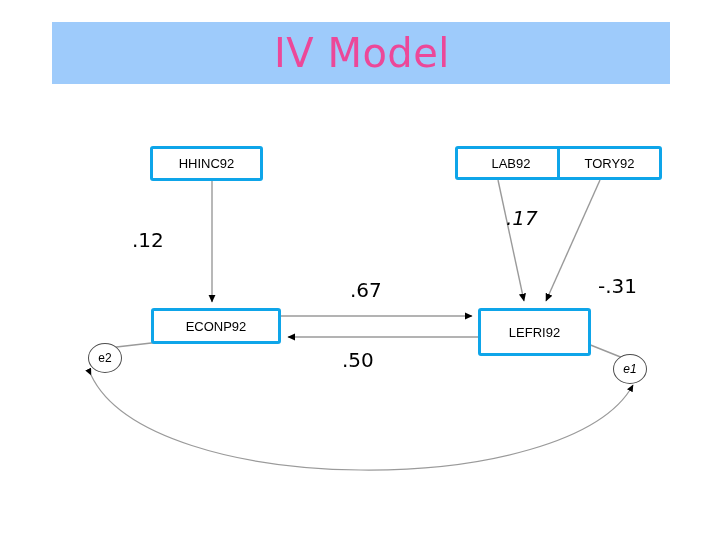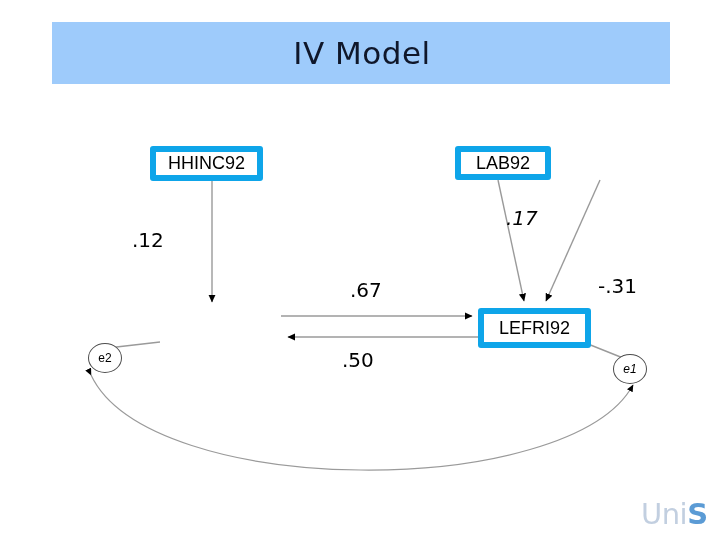--- a/index.html
+++ b/index.html
@@ -28,56 +28,56 @@
   #title-text {
     position: absolute;
     left: 52px;
     top: 22px;
     width: 620px;
     height: 62px;
     display: flex;
     align-items: center;
     justify-content: center;
     font-family: "DejaVu Sans", sans-serif;
-    font-size: 31px;
-    color: #0f172a;
+    font-size: 40px;
+    color: #ec4899;
     letter-spacing: 0.5px;
     white-space: nowrap;
   }
 
   
   #diagram {
     position: absolute;
     left: 0;
     top: 0;
     width: 720px;
     height: 540px;
   }
 
   
   .node-box {
     position: absolute;
     box-sizing: border-box;
     background: #ffffff;
-    border: 6px solid #0ea5e9;
+    border: 3px solid #0ea5e9;
     border-radius: 3px;
     display: flex;
     align-items: center;
     justify-content: center;
     font-family: "Liberation Sans", sans-serif;
-    font-size: 18px;
+    font-size: 13px;
     color: #000000;
     white-space: nowrap;
     letter-spacing: 0px;
   }
   #node-hhinc92 { left: 150px; top: 146px; width: 113px; height: 35px; }
-  #node-lab92   { left: 455px; top: 146px; width: 96px;  height: 34px; }
+  #node-lab92   { left: 455px; top: 146px; width: 112px;  height: 34px; }
   #node-tory92  { left: 557px; top: 146px; width: 105px; height: 34px; }
   #node-econp92 { left: 151px; top: 308px; width: 130px; height: 36px; }
-  #node-lefri92 { left: 478px; top: 308px; width: 113px; height: 40px; }
+  #node-lefri92 { left: 478px; top: 308px; width: 113px; height: 48px; }
 
   
   .err-circle {
     position: absolute;
     box-sizing: border-box;
     width: 34px;
     height: 30px;
     border: 1px solid #4d4d4d;
     border-radius: 50%;
     background: #ffffff;
@@ -153,32 +153,37 @@
 
     <path d="M 91,375 C 150,500 570,500 633,385" fill="none" stroke="#9a9a9a" stroke-width="1.2" marker-start="url(#ahs)" marker-end="url(#ahs)"></path>
   </svg>
 
   <div class="node-box" id="node-hhinc92">
     <span>HHINC92</span>
   </div>
   <div class="node-box" id="node-lab92">
     <span>LAB92</span>
   </div>
+  <div class="node-box" id="node-tory92">
+    <span>TORY92</span>
+  </div>
+  <div class="node-box" id="node-econp92">
+    <span>ECONP92</span>
+  </div>
   <div class="node-box" id="node-lefri92">
     <span>LEFRI92</span>
   </div>
 
   <div class="err-circle" id="err-e2">
     <span>e2</span>
   </div>
   <div class="err-circle" id="err-e1">
     <span>e1</span>
   </div>
 
   <div class="path-label" id="label-012">.12</div>
   <div class="path-label" id="label-017">.17</div>
   <div class="path-label" id="label-031">-.31</div>
   <div class="path-label" id="label-067">.67</div>
   <div class="path-label" id="label-050">.50</div>
 
-  <div id="logo"><span id="logo-uni">Uni</span><span id="logo-s">S</span></div>
 
 </div>
 
 </body></html>

